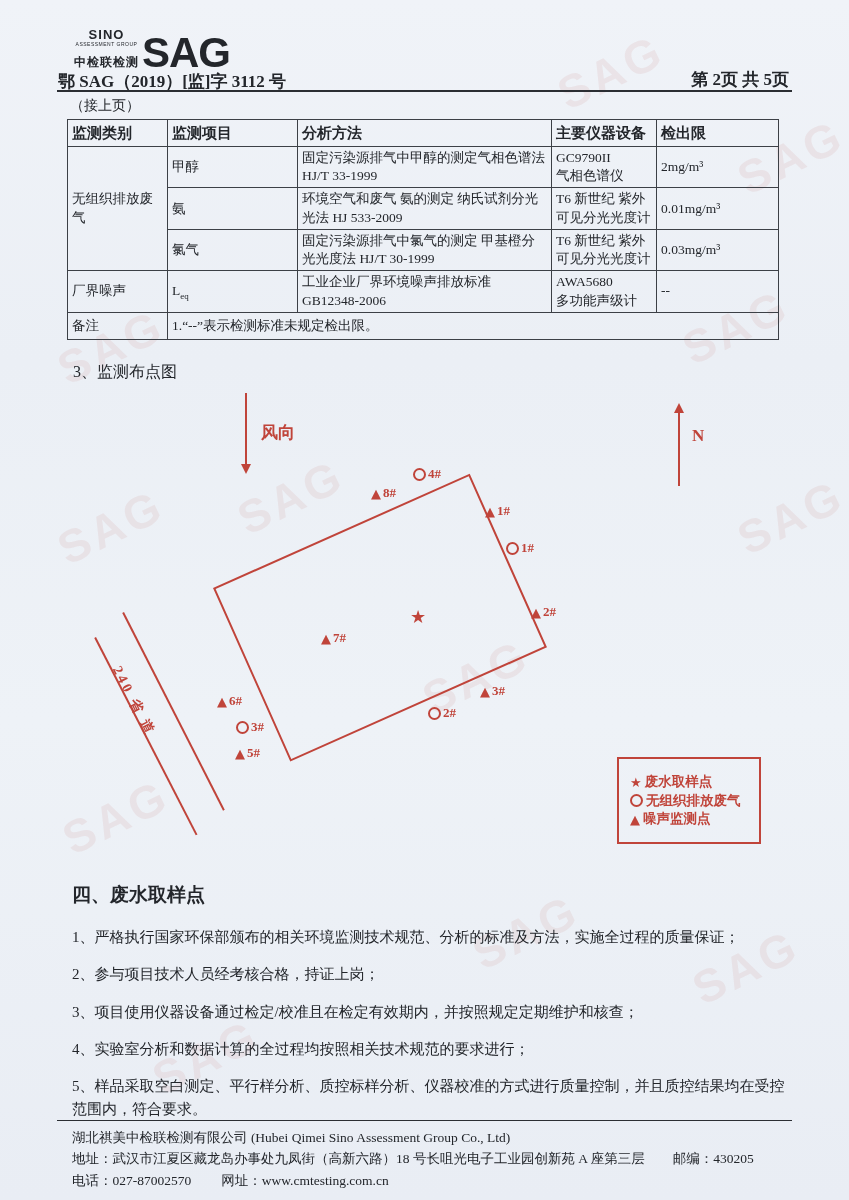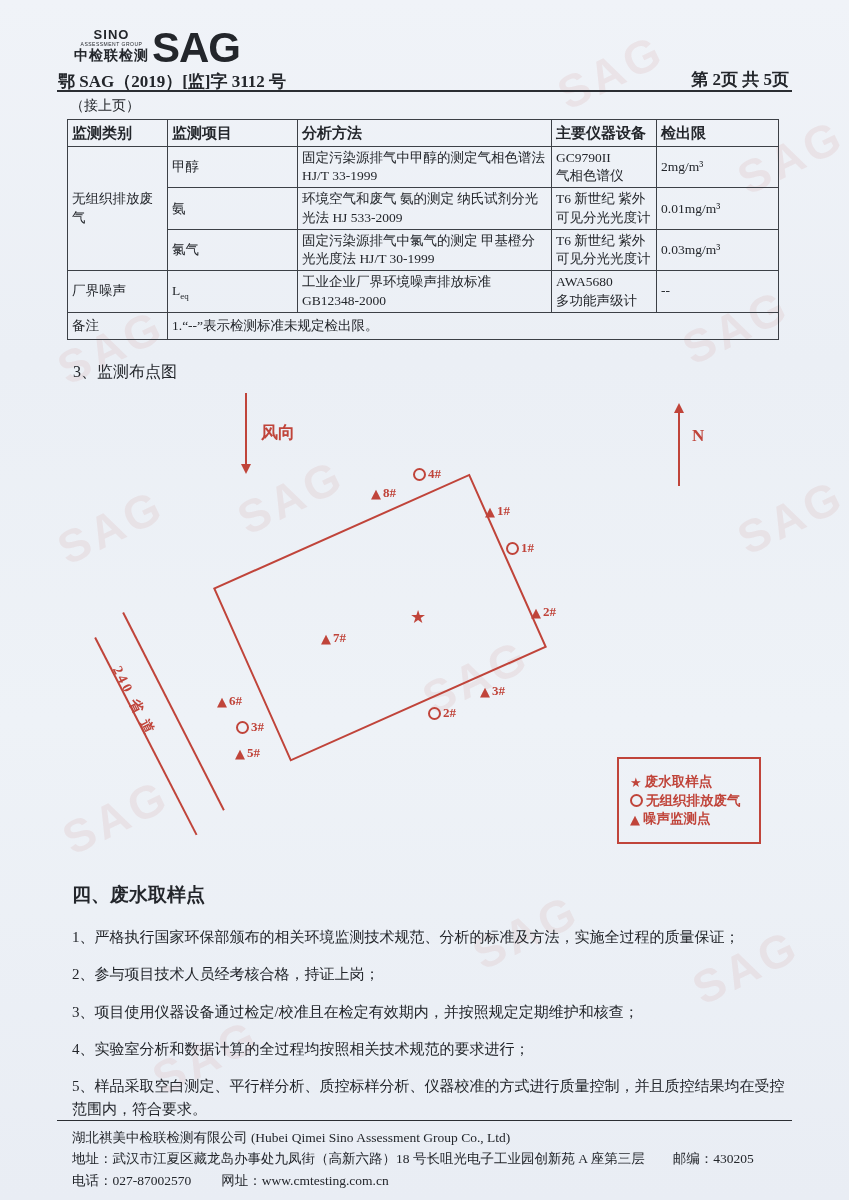--- a/index.html
+++ b/index.html
@@ -24,21 +24,21 @@
     font-weight:bold;font-size:46px;letter-spacing:4px;
     color:rgba(214,170,168,0.20);
     transform:rotate(-26deg);
     pointer-events:none;white-space:nowrap;
   }
   
   .logo{position:absolute;left:74px;top:28px;display:flex;align-items:flex-end;}
   .logo-left{text-align:center;line-height:1;margin-right:3px;padding-bottom:3px;}
   .logo-sino{font-family:"Liberation Sans",sans-serif;font-weight:bold;font-size:13px;letter-spacing:1px;}
   .logo-ag{font-family:"Liberation Sans",sans-serif;font-size:5px;letter-spacing:.5px;margin-top:1px;}
-  .logo-cn{font-weight:bold;font-size:14px;margin-top:2px;letter-spacing:1px;}
+  .logo-cn{font-weight:bold;font-size:12px;margin-top:9px;letter-spacing:1px;}
   .logo-sag{font-family:"Liberation Sans","DejaVu Sans",sans-serif;font-weight:900;font-size:42px;line-height:.85;letter-spacing:-1px;}
   .doc-no{position:absolute;left:58px;top:70px;font-weight:bold;font-size:17px;}
   .page-info{position:absolute;right:60px;top:68px;font-weight:bold;font-size:17px;}
   .header-rule{position:absolute;left:57px;top:90px;width:735px;height:0;border-top:2.5px solid #2b2e33;}
   .cont-note{position:absolute;left:70px;top:97px;font-size:14px;}
   
   table.mon{
     position:absolute;left:67px;top:119px;width:711px;
     border-collapse:collapse;table-layout:fixed;
     font-size:13.5px;
@@ -162,21 +162,21 @@
     <tr class="r3">
       <td>氯气</td>
       <td class="method">固定污染源排气中氯气的测定 甲基橙分光光度法 HJ/T 30-1999</td>
       <td class="inst">T6 新世纪 紫外
 可见分光光度计</td>
       <td>0.03mg/m³</td>
     </tr>
     <tr class="r4">
       <td>厂界噪声</td>
       <td><span>L</span><sub>eq</sub></td>
-      <td class="method">工业企业厂界环境噪声排放标准 GB12348-2000</td>
+      <td class="method">工业企业厂界环境噪声排放标准 GB12348-2006</td>
       <td class="inst">AWA5680
 多功能声级计</td>
       <td>--</td>
     </tr>
     <tr class="r5">
       <td>备注</td>
       <td class="remark-text" colspan="4">1.“--”表示检测标准未规定检出限。</td>
     </tr>
   </tbody>
     </table>

